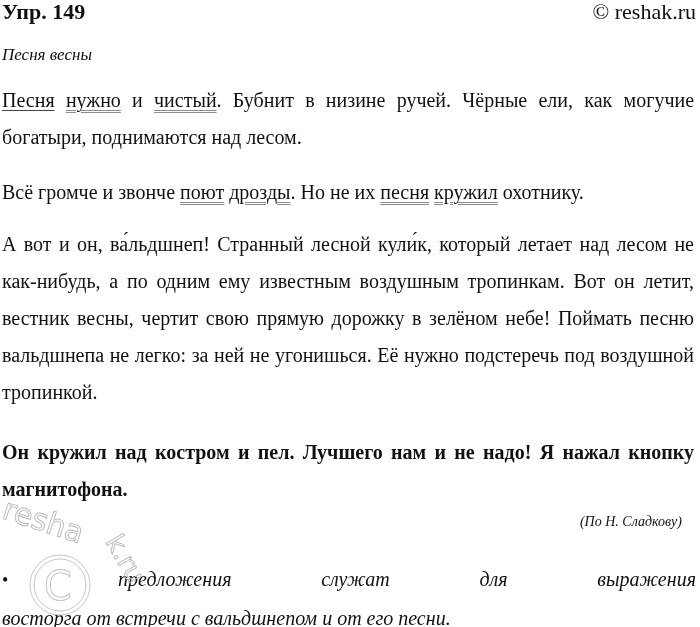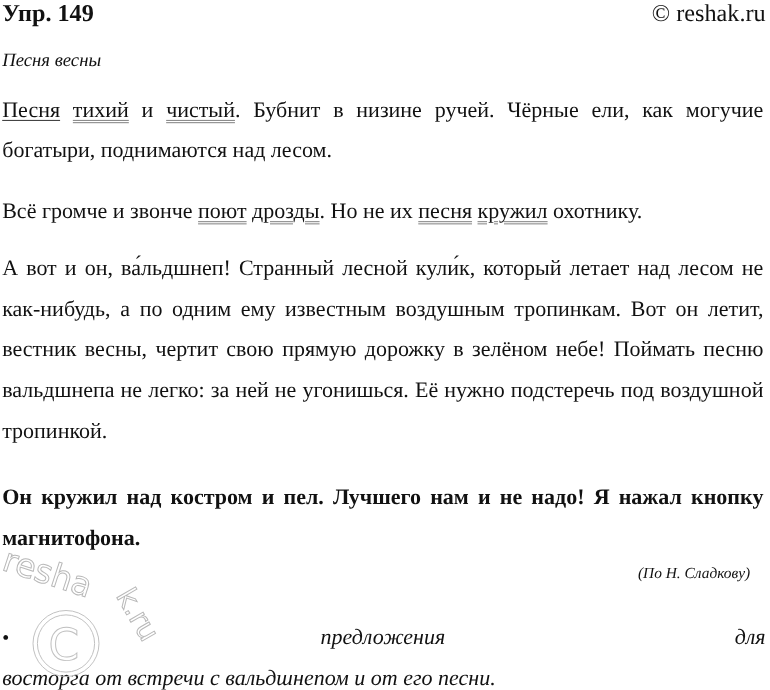--- a/index.html
+++ b/index.html
@@ -112,35 +112,37 @@
 </head>
 <body>
 
 <div class="header">
   <div class="ex-title">Упр. 149</div>
   <div class="copyright">© reshak.ru</div>
 </div>
 
 <div class="text-title">Песня весны</div>
 
-<p class="para p1"><span class="subj">Песня</span> <span class="pred">тихий</span><span> и </span><span class="pred">чистый</span><span>. Бубнит в низине ручей. Чёрные ели, как могучие богатыри, поднимаются над лесом.</span></p>
+<p class="para p1"><span class="subj">Песня</span> <span class="pred">нужно</span><span> и </span><span class="pred">чистый</span><span>. Бубнит в низине ручей. Чёрные ели, как могучие богатыри, поднимаются над лесом.</span></p>
 
 <p class="para p2"><span>Всё громче и звонче </span><span class="pred">поют</span><span> </span><span class="pred">дрозды</span><span>. Но не их </span><span class="pred">песня</span><span> </span><span class="pred">кружил</span><span> охотнику.</span></p>
 
 <p class="para p3">А вот и он, ва́льдшнеп! Странный лесной кули́к, который летает над лесом не как-нибудь, а по одним ему известным воздушным тропинкам. Вот он летит, вестник весны, чертит свою прямую дорожку в зелёном небе! Поймать песню вальдшнепа не легко: за ней не угонишься. Её нужно подстеречь под воздушной тропинкой.</p>
 
 <p class="para p4">Он кружил над костром и пел. Лучшего нам и не надо! Я нажал кнопку магнитофона.</p>
 
 <div class="source">(По Н. Сладкову)</div>
 
 <div class="note">
   <div class="line1">
     <span class="bullet">•</span>
     <span>предложения</span>
+    <span>служат</span>
     <span>для</span>
+    <span>выражения</span>
   </div>
   <div>восторга от встречи с вальдшнепом и от его песни.</div>
 </div>
 
 <svg class="watermark" viewBox="0 0 180 137" xmlns="http://www.w3.org/2000/svg">
   <text x="2" y="40" font-family="DejaVu Sans, sans-serif" font-size="30" fill="none" stroke="#b8b8b8" stroke-width="0.9" transform="rotate(18 40 30)">resha</text>
   <text x="100" y="60" font-family="DejaVu Sans, sans-serif" font-size="26" fill="none" stroke="#b8b8b8" stroke-width="0.9" transform="rotate(60 110 60)">k.ru</text>
   <circle cx="60" cy="95" r="30" fill="none" stroke="#c0c0c0" stroke-width="0.9"></circle>
   <circle cx="60" cy="95" r="26" fill="none" stroke="#c0c0c0" stroke-width="0.9"></circle>
   <text x="44" y="110" font-family="DejaVu Sans, sans-serif" font-size="40" fill="none" stroke="#c0c0c0" stroke-width="0.9">C</text>

